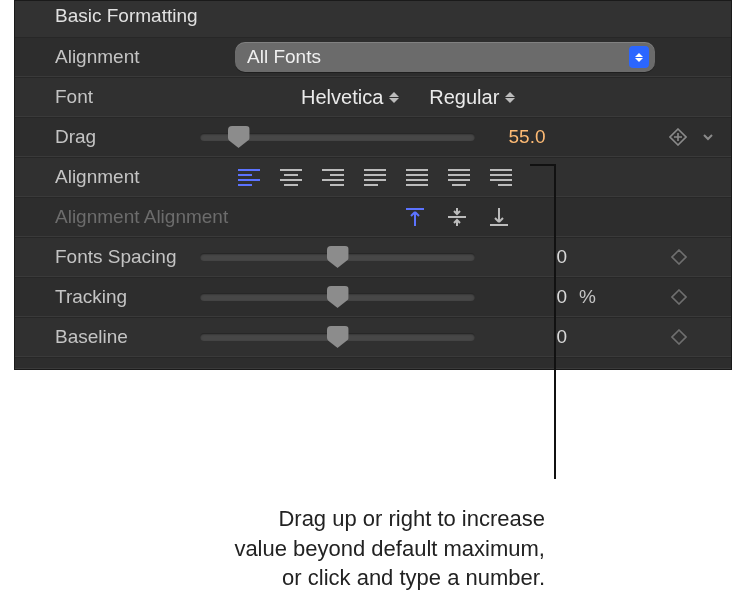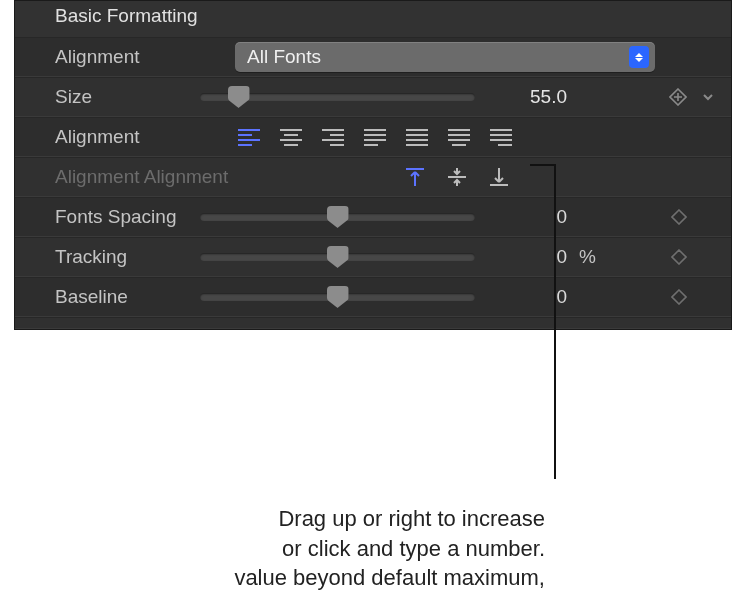--- a/index.html
+++ b/index.html
@@ -23,32 +23,32 @@
     height: 40px; padding: 0 14px 0 40px;
     border-top: 1px solid #272727;
     border-bottom: 1px solid #3a3a3a;
   }
   .row:nth-child(odd) { background: #303030; }
   .row:nth-child(even){ background: #2d2d2d; }
   .label { width: 180px; font-size: 19px; color: #c4c4c4; }
   .label.dim { color: #6c6c6c; }
   .controls { flex: 1; display: flex; align-items: center; gap: 12px; }
   .value { width: 80px; text-align: right; font-size: 19px; }
-  .value.blue { color: #e5e5e5; }
+  .value.blue { color: #fdba74; text-align: center; }
   .value.white { color: #d9d9d9; }
   .unit { width: 36px; text-align: left; font-size: 19px; color: #c4c4c4; }
   .kf { width: 60px; display: flex; align-items: center; justify-content: flex-end; gap: 6px; }
   .kf svg { display:block; }
   .chev { width: 18px; display:flex; align-items:center; justify-content:center; }
 
   
   .popup {
     display:flex; align-items:center; justify-content: space-between;
     background: #6b6b6b; color: #f0f0f0;
-    height: 30px; border-radius: 5px; padding: 0 6px 0 12px;
+    height: 30px; border-radius: 10px; padding: 0 6px 0 12px;
     width: 420px; font-size: 19px;
     box-shadow: inset 0 1px 0 rgba(255,255,255,0.15), 0 1px 0 rgba(0,0,0,0.3);
   }
   .popup-arrows {
     width: 20px; height: 22px; border-radius: 4px;
     background: #2b66ff;
     display:flex; flex-direction:column; align-items:center; justify-content:center;
     gap: 1px;
   }
   .popup-arrows span {
@@ -115,23 +115,44 @@
         <div class="popup">
           <span>All Fonts</span>
           <span class="popup-arrows">
             <span class="up"></span>
               <span class="dn"></span>
           </span>
         </div>
       </div>
     </div>
 
-
-    <div class="row">
-      <div class="label">Size</div>
+    <div class="row">
+      <div class="label">Font</div>
+      <div class="controls">
+        <div class="fontpair">
+          <div class="dd">
+            <span>Helvetica</span>
+            <span class="stepper">
+                <span class="up"></span>
+                <span class="dn"></span>
+              </span>
+          </div>
+          <div class="dd">
+            <span>Regular</span>
+            <span class="stepper">
+                <span class="up"></span>
+                <span class="dn"></span>
+              </span>
+          </div>
+        </div>
+      </div>
+    </div>
+
+    <div class="row">
+      <div class="label">Drag</div>
       <div class="controls">
         <div class="slider">
           <div class="thumb" style="left:14%"></div>
         </div>
         <div class="value blue">55.0</div>
         <div class="unit"></div>
         <div class="kf">
           <span>
             <svg width="18" height="18" viewBox="0 0 18 18">
                 <g fill="none" stroke="#8a8a8a" stroke-width="1.6">
@@ -318,16 +339,16 @@
       </div>
     </div>
 
     <div class="row" style="height:12px"></div>
   </div>
 
   <div class="callout"></div>
 
   <div class="caption">
     <div>Drag up or right to increase</div>
+    <div>value beyond default maximum,</div>
     <div>or click and type a number.</div>
-    <div>value beyond default maximum,</div>
   </div>
 </div>
 
 </body></html>

